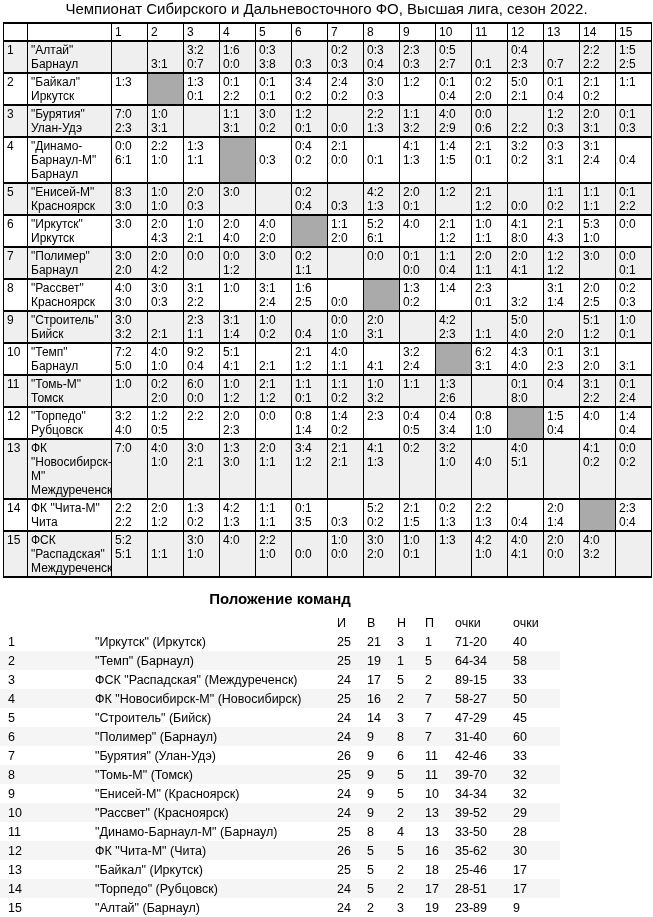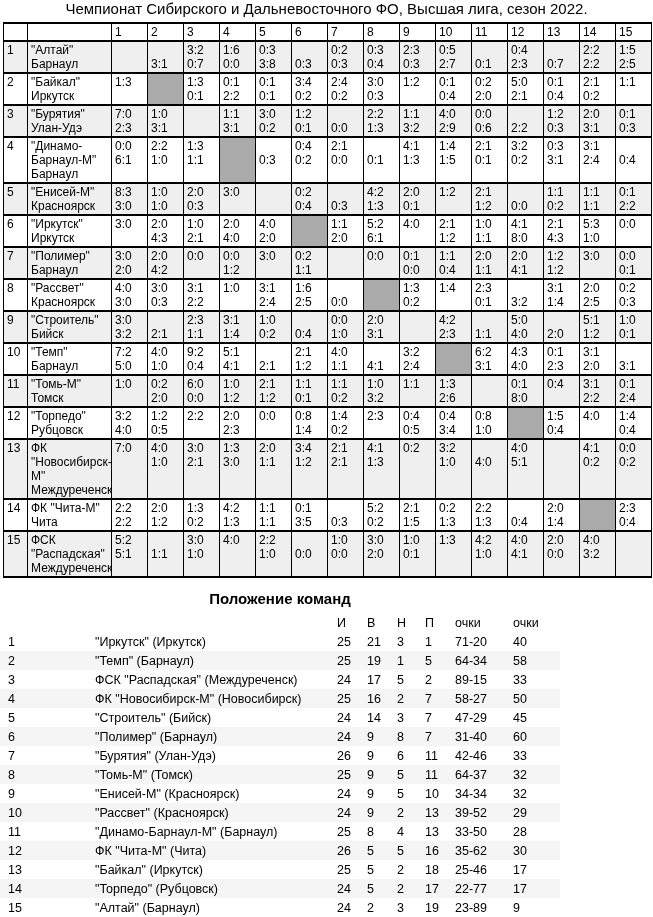--- a/index.html
+++ b/index.html
@@ -1114,21 +1114,21 @@
             <td>42-46</td>
             <td>33</td>
           </tr>
           <tr class="even">
             <td class="poscell">8</td>
             <td>"Томь-М" (Томск)</td>
             <td>25</td>
             <td>9</td>
             <td>5</td>
             <td>11</td>
-            <td>64-37</td>
+            <td>39-70</td>
             <td>32</td>
           </tr>
           <tr>
             <td class="poscell">9</td>
             <td>"Енисей-М" (Красноярск)</td>
             <td>24</td>
             <td>9</td>
             <td>5</td>
             <td>10</td>
             <td>34-34</td>
@@ -1174,21 +1174,21 @@
             <td>25-46</td>
             <td>17</td>
           </tr>
           <tr class="even">
             <td class="poscell">14</td>
             <td>"Торпедо" (Рубцовск)</td>
             <td>24</td>
             <td>5</td>
             <td>2</td>
             <td>17</td>
-            <td>22-77</td>
+            <td>28-51</td>
             <td>17</td>
           </tr>
           <tr>
             <td class="poscell">15</td>
             <td>"Алтай" (Барнаул)</td>
             <td>24</td>
             <td>2</td>
             <td>3</td>
             <td>19</td>
             <td>23-89</td>

